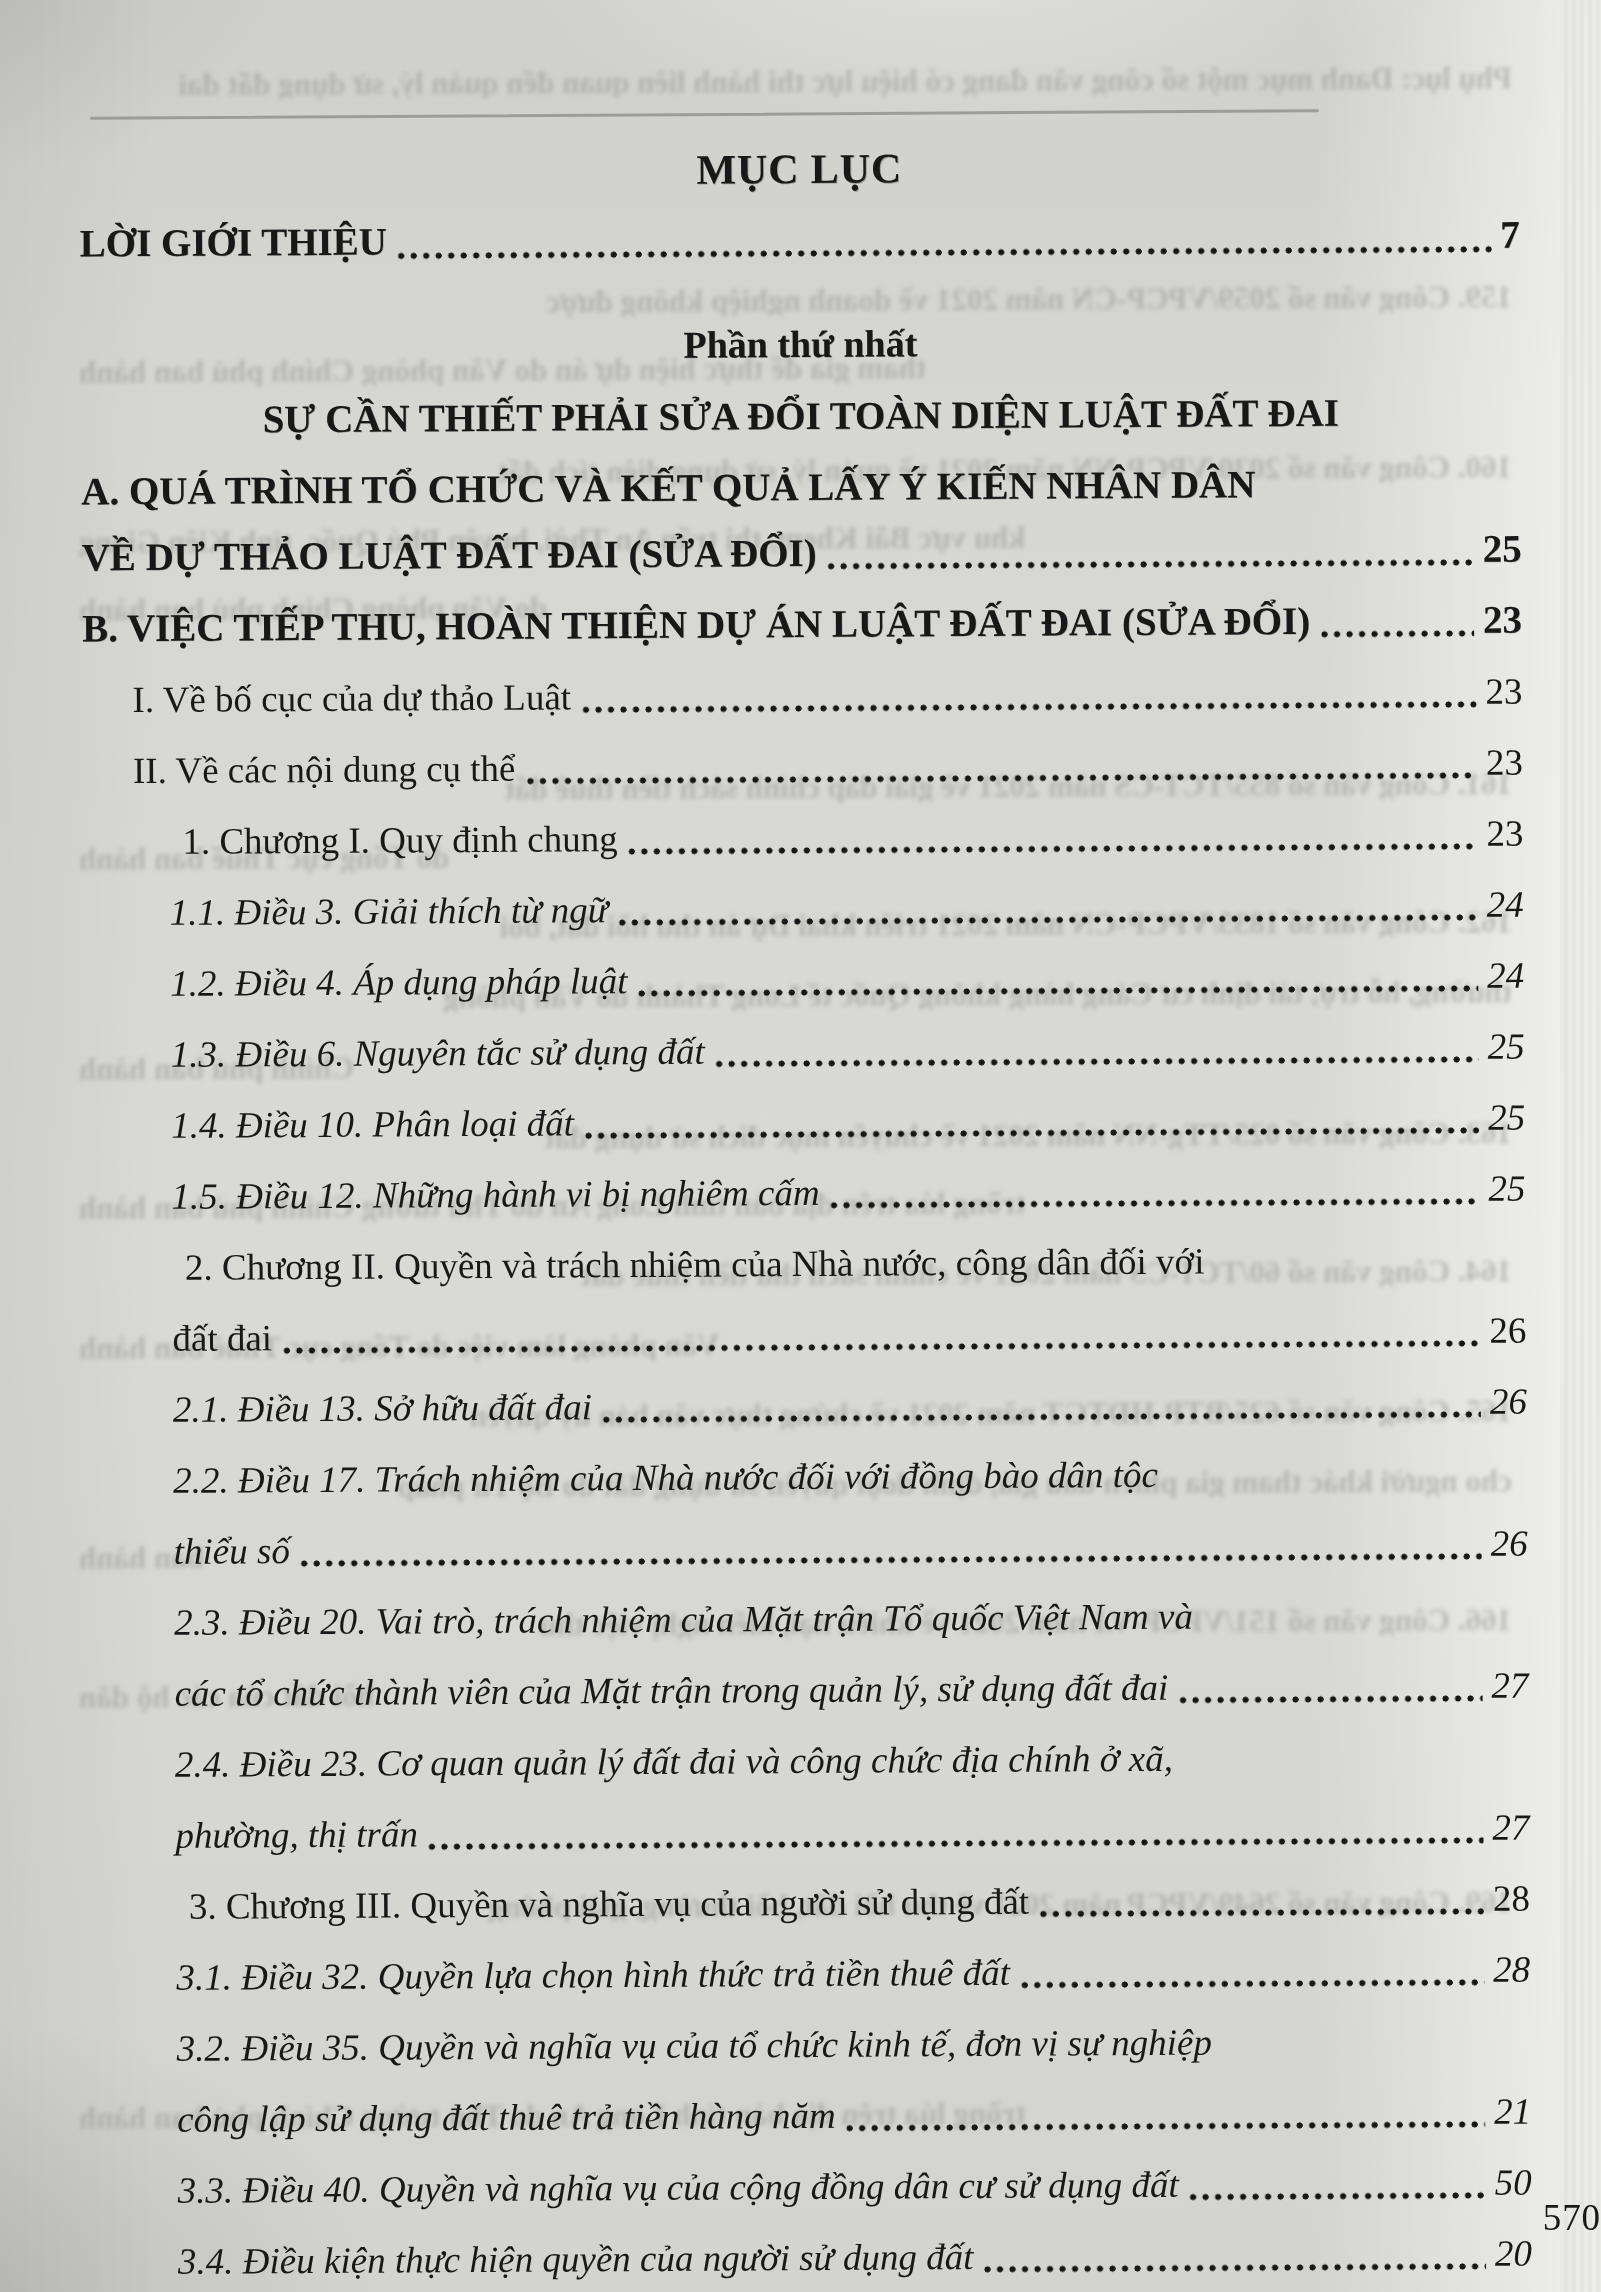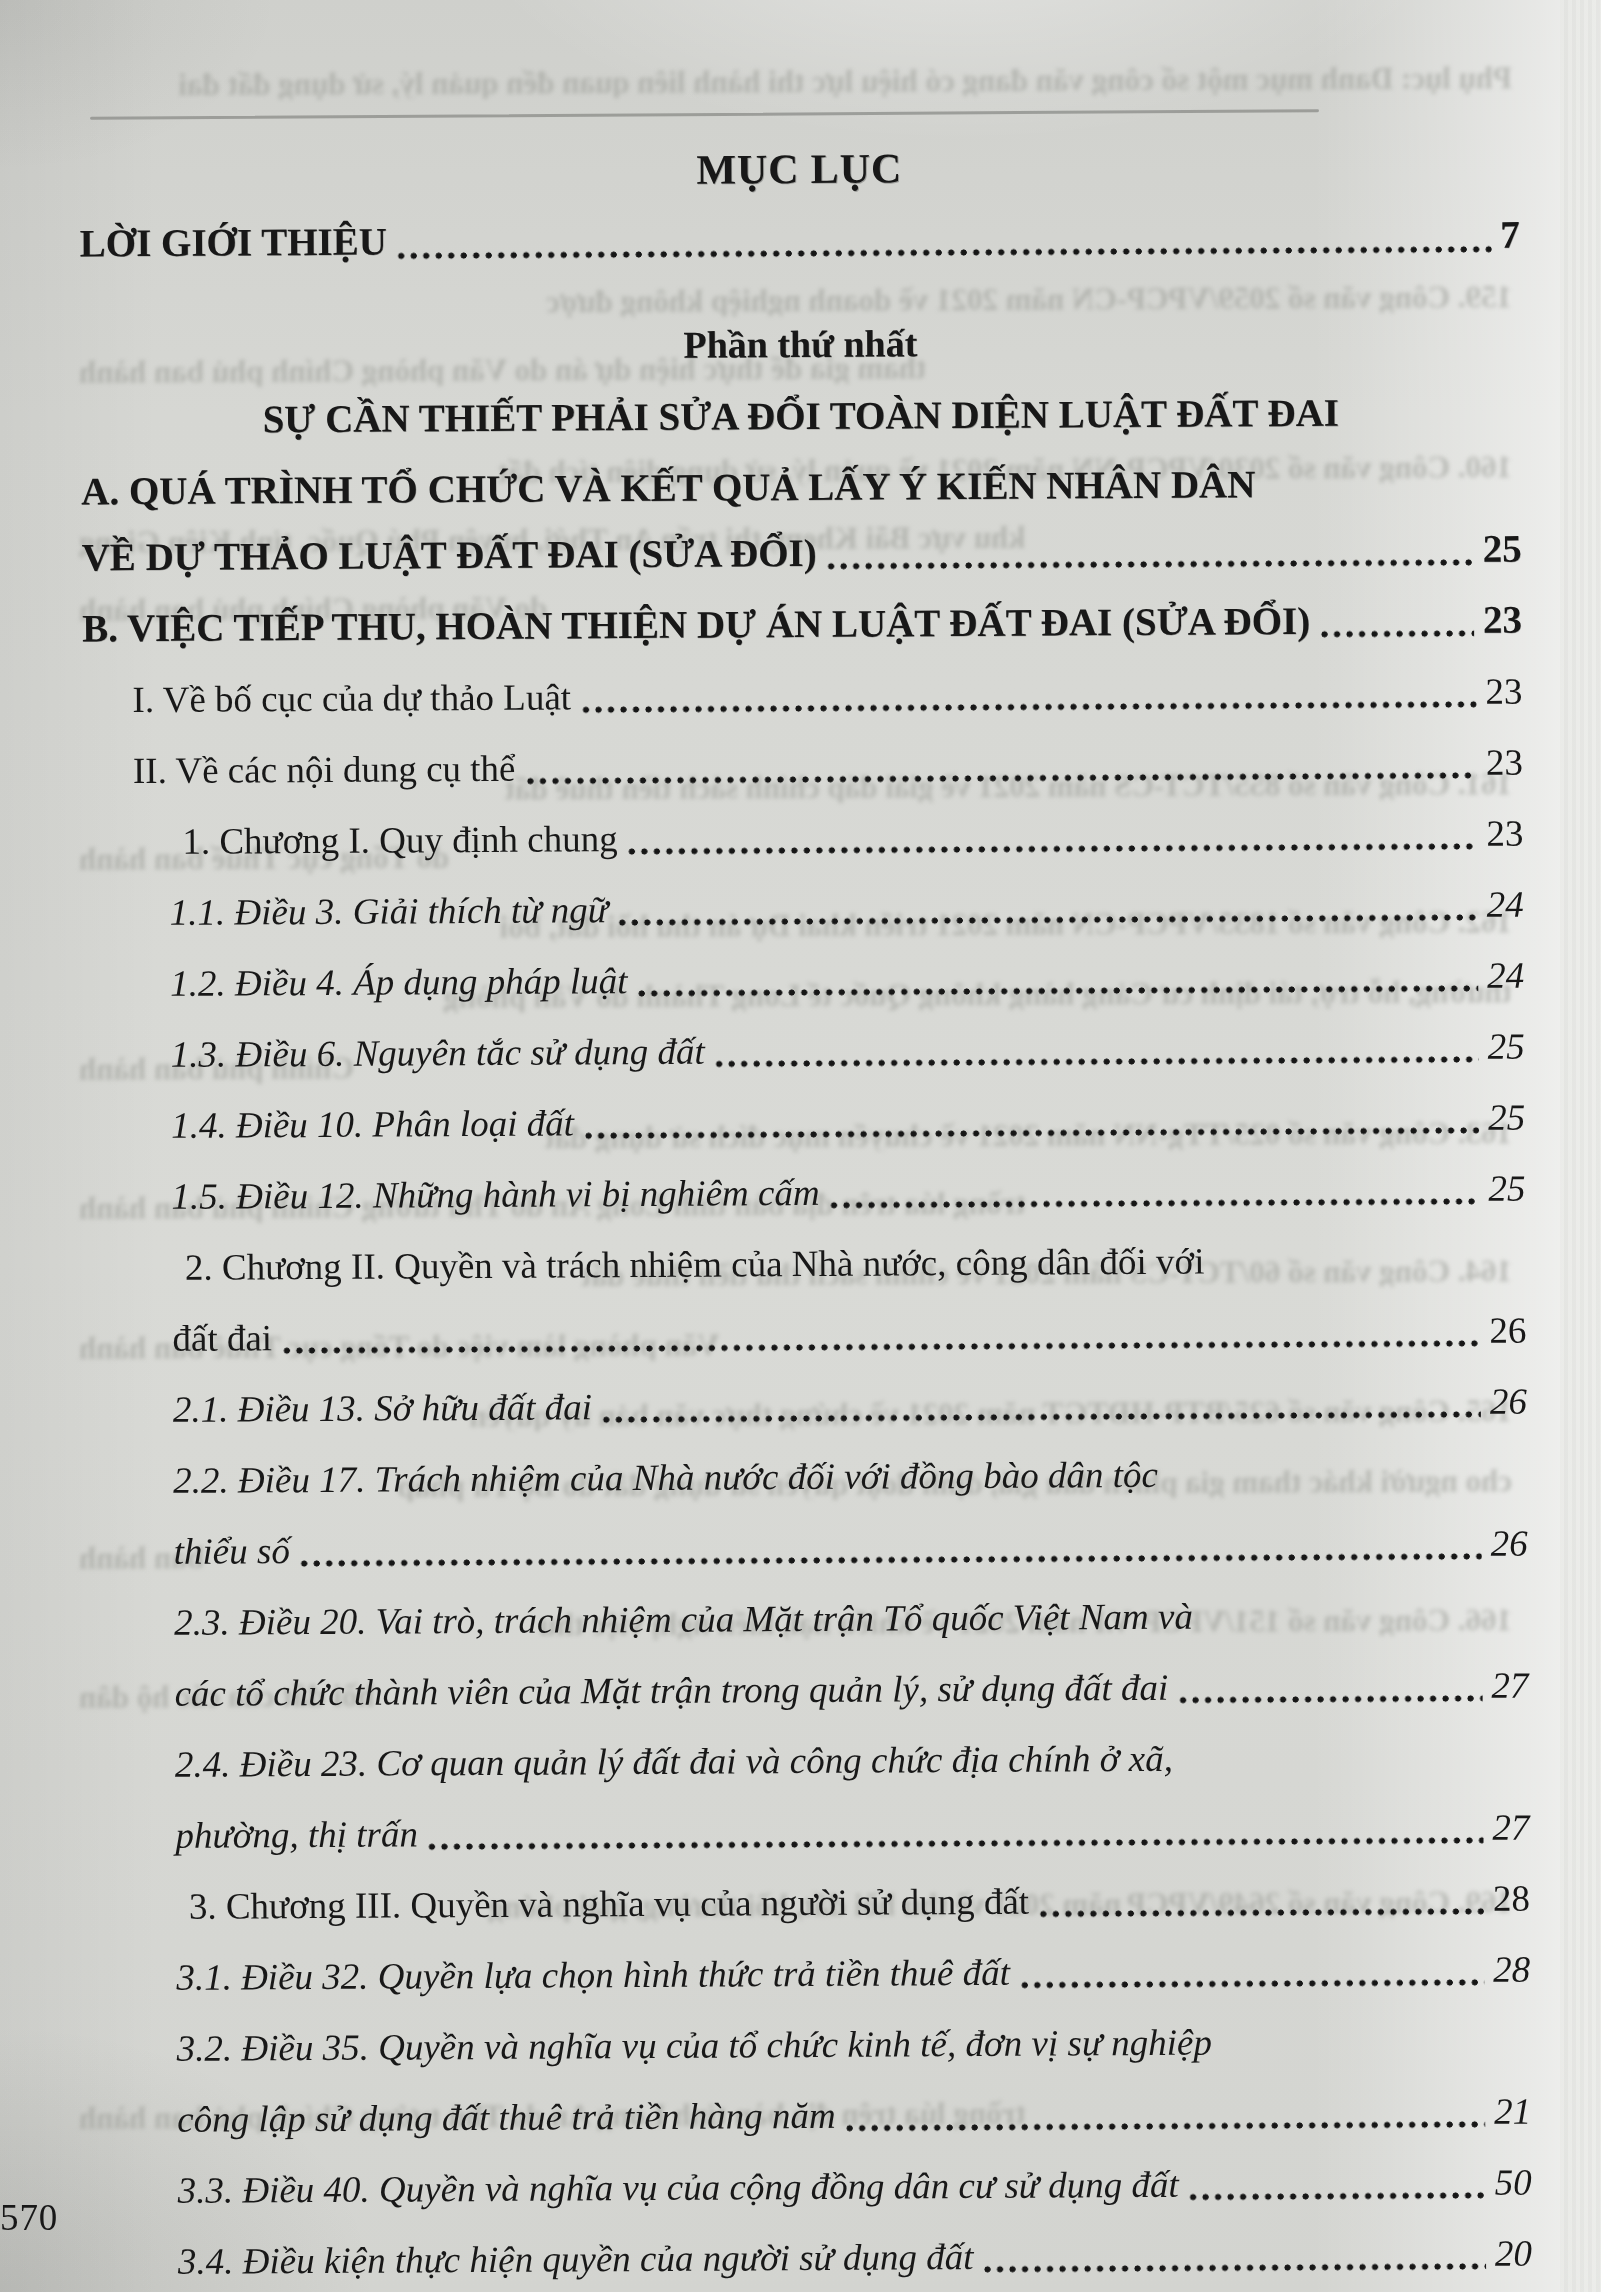--- a/index.html
+++ b/index.html
@@ -56,21 +56,21 @@
   .intro,.section,.section-cont{font-size:39px;font-weight:700;text-shadow:0.5px 0.5px 0 rgba(0,0,0,.3);}
   .part{justify-content:center;font-size:38px;font-weight:700;height:66px;margin-top:39px;text-shadow:0.5px 0.5px 0 rgba(0,0,0,.3);}
   .part-title{justify-content:center;font-size:39px;font-weight:700;height:72px;text-shadow:0.6px 0.6px 0 rgba(0,0,0,.3);}
   .roman{font-size:37px;padding-left:50px;}
   .chapter{font-size:37px;padding-left:99px;}
   .chapter-cont{font-size:37px;padding-left:86px;}
   .article,.article-cont{font-size:37px;font-style:italic;padding-left:86px;}
   .article .pg,.article-cont .pg{}
   .section + .section-cont{margin-top:-5.4px;}
   .folio{
-    position:absolute;left:0;top:2196px;width:100%;text-align:left;
+    position:absolute;left:0;top:2196px;width:100%;text-align:right;
     font-size:37px;letter-spacing:0.9px;
   }
 </style>
 </head>
 <body>
 
 <div class="paper"></div>
 <div class="fore-edge"></div>
 
 <div id="bleed-layer">

